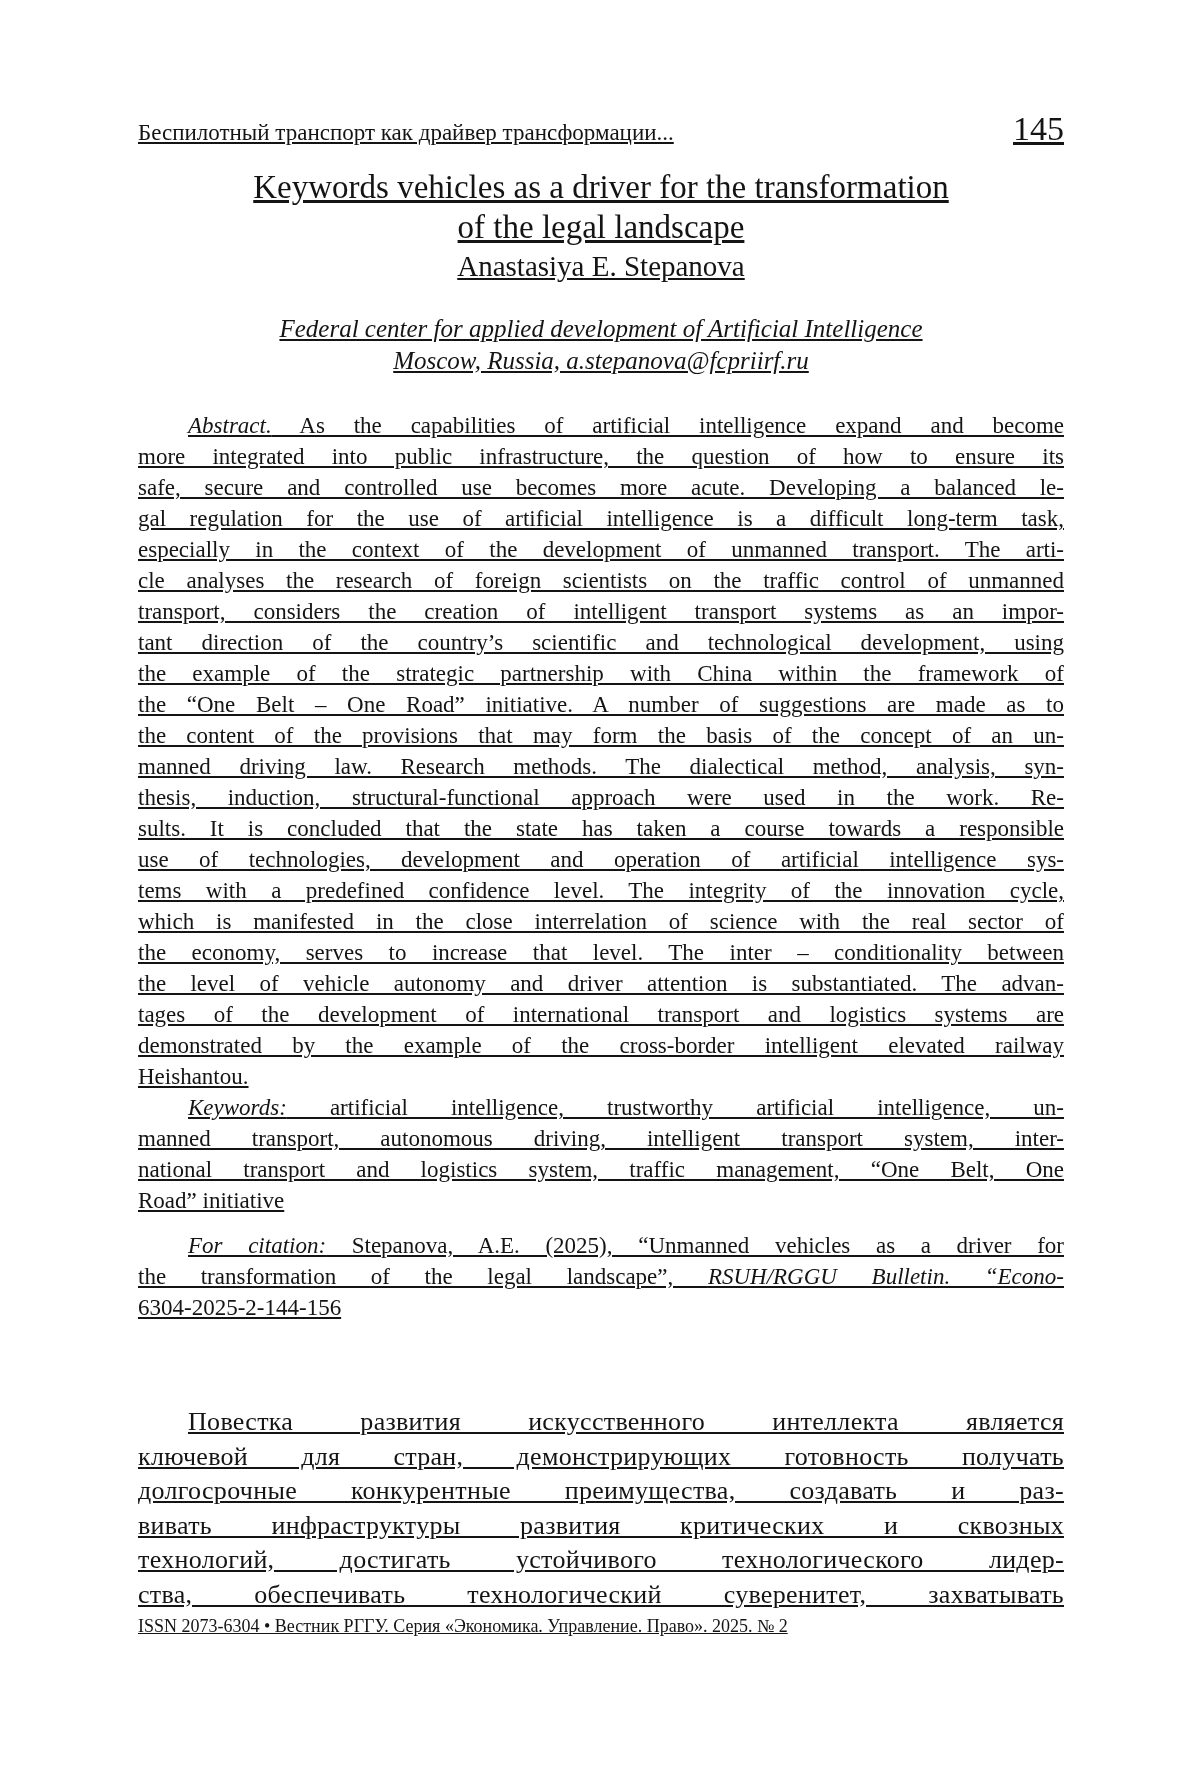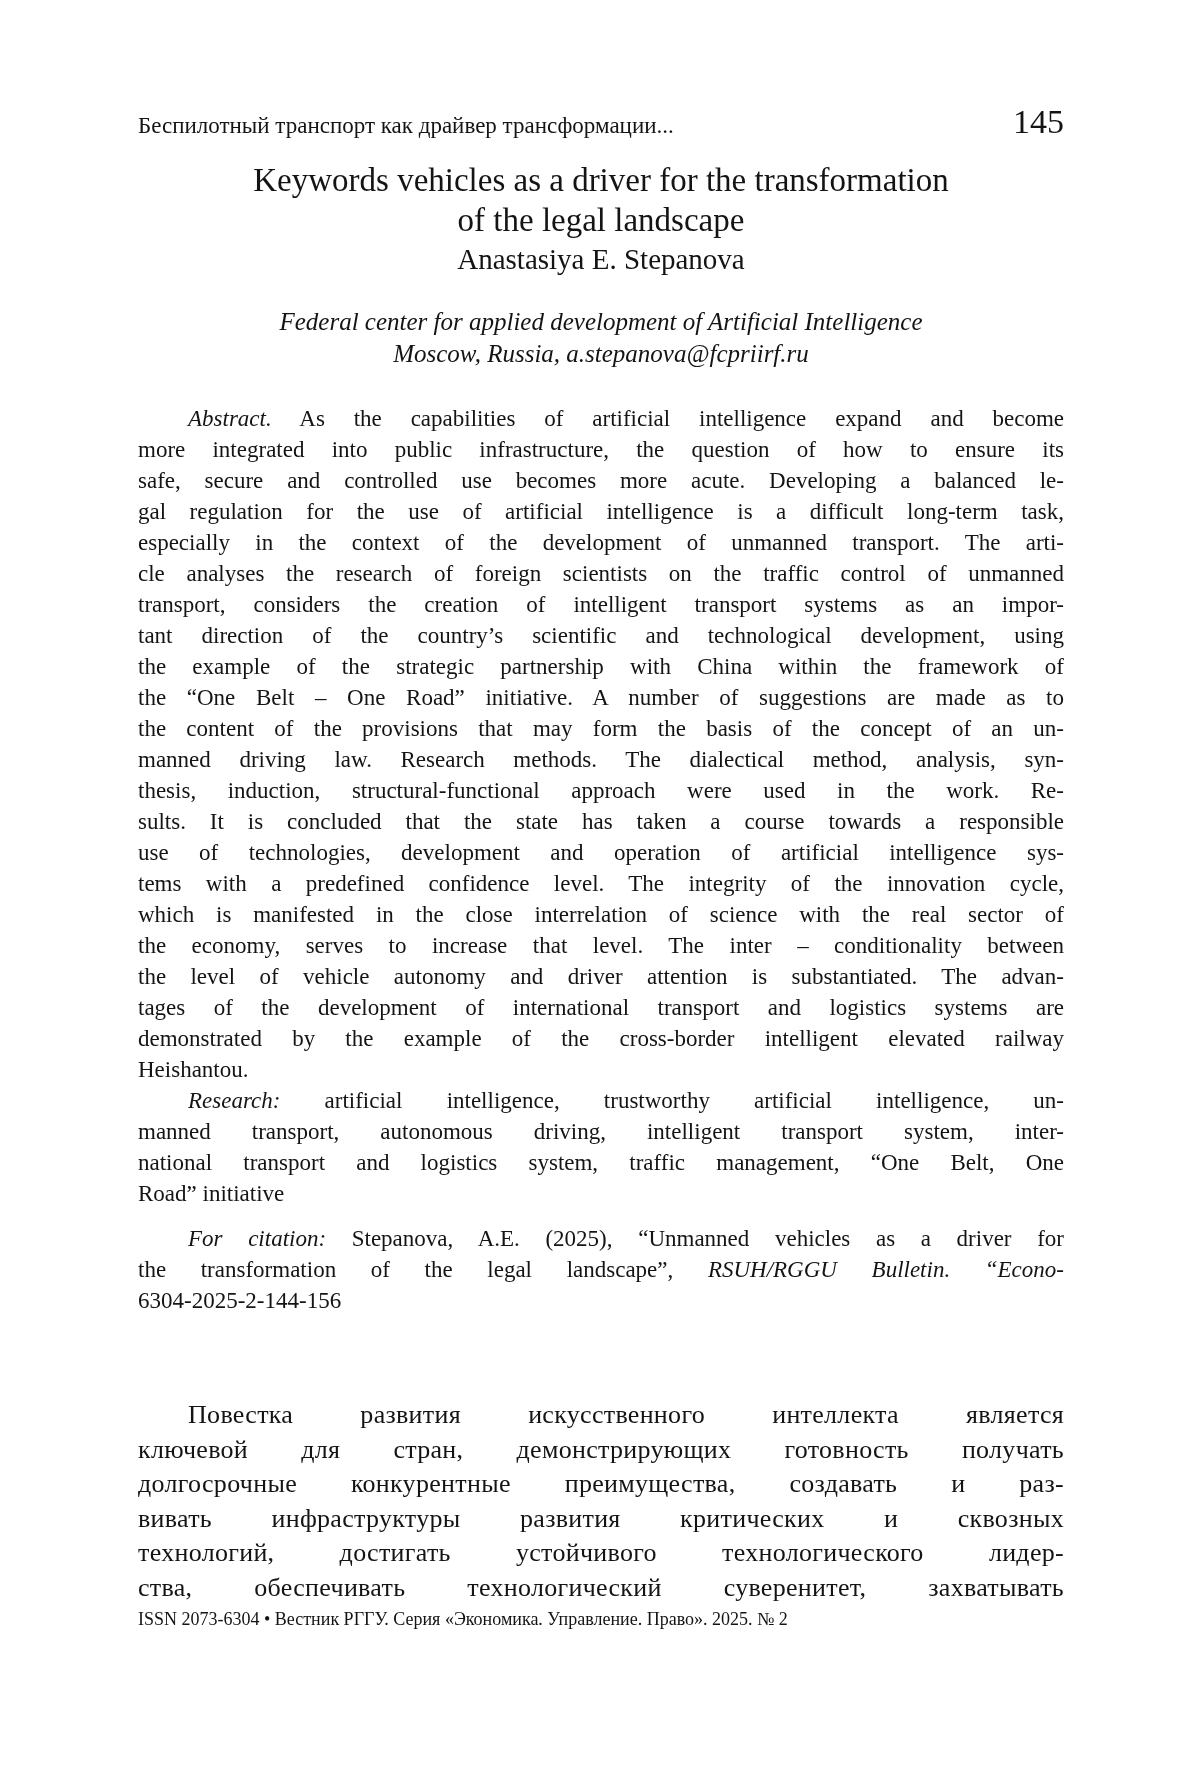--- a/index.html
+++ b/index.html
@@ -12,22 +12,23 @@
     width: 1200px;
     height: 1780px;
     background: #ffffff;
     overflow: hidden;
     font-family: "Liberation Serif", serif;
     color: #141414;
   }
   .content {
     position: absolute;
     left: 138px;
-    top: 8px;
+    top: 15px;
     width: 926px;
+    text-decoration: underline;
   }
   .header-row {
     display: flex;
     justify-content: space-between;
     align-items: baseline;
     margin-top: 100px;
     font-size: 23px;
     line-height: 28px;
   }
   .page-num {
@@ -132,21 +133,21 @@
         <div class="tline"><span>tems with a predefined confidence level. The integrity of the innovation cycle,</span></div>
         <div class="tline"><span>which is manifested in the close interrelation of science with the real sector of</span></div>
         <div class="tline"><span>the economy, serves to increase that level. The inter – conditionality between</span></div>
         <div class="tline"><span>the level of vehicle autonomy and driver attention is substantiated. The advan-</span></div>
         <div class="tline"><span>tages of the development of international transport and logistics systems are</span></div>
         <div class="tline"><span>demonstrated by the example of the cross-border intelligent elevated railway</span></div>
         <div class="tline last"><span>Heishantou.</span></div>
       </div>
 
     <div class="small-body">
-        <div class="tline indent"><span class="it">Research:</span><span> artificial intelligence, trustworthy artificial intelligence, un-</span></div>
+        <div class="tline indent"><span class="it">Keywords:</span><span> artificial intelligence, trustworthy artificial intelligence, un-</span></div>
         <div class="tline"><span>manned transport, autonomous driving, intelligent transport system, inter-</span></div>
         <div class="tline"><span>national transport and logistics system, traffic management, “One Belt, One</span></div>
         <div class="tline last"><span>Road” initiative</span></div>
       </div>
 
     <div class="citation small-body">
         <div class="tline indent"><span class="it">For citation:</span><span> Stepanova, A.E. (2025), “Unmanned vehicles as a driver for</span></div>
         <div class="tline"><span>the transformation of the legal landscape”, </span><span class="it">RSUH/RGGU Bulletin. “Econo-</span></div>
         <div class="tline last"><span>6304-2025-2-144-156</span></div>
       </div>

